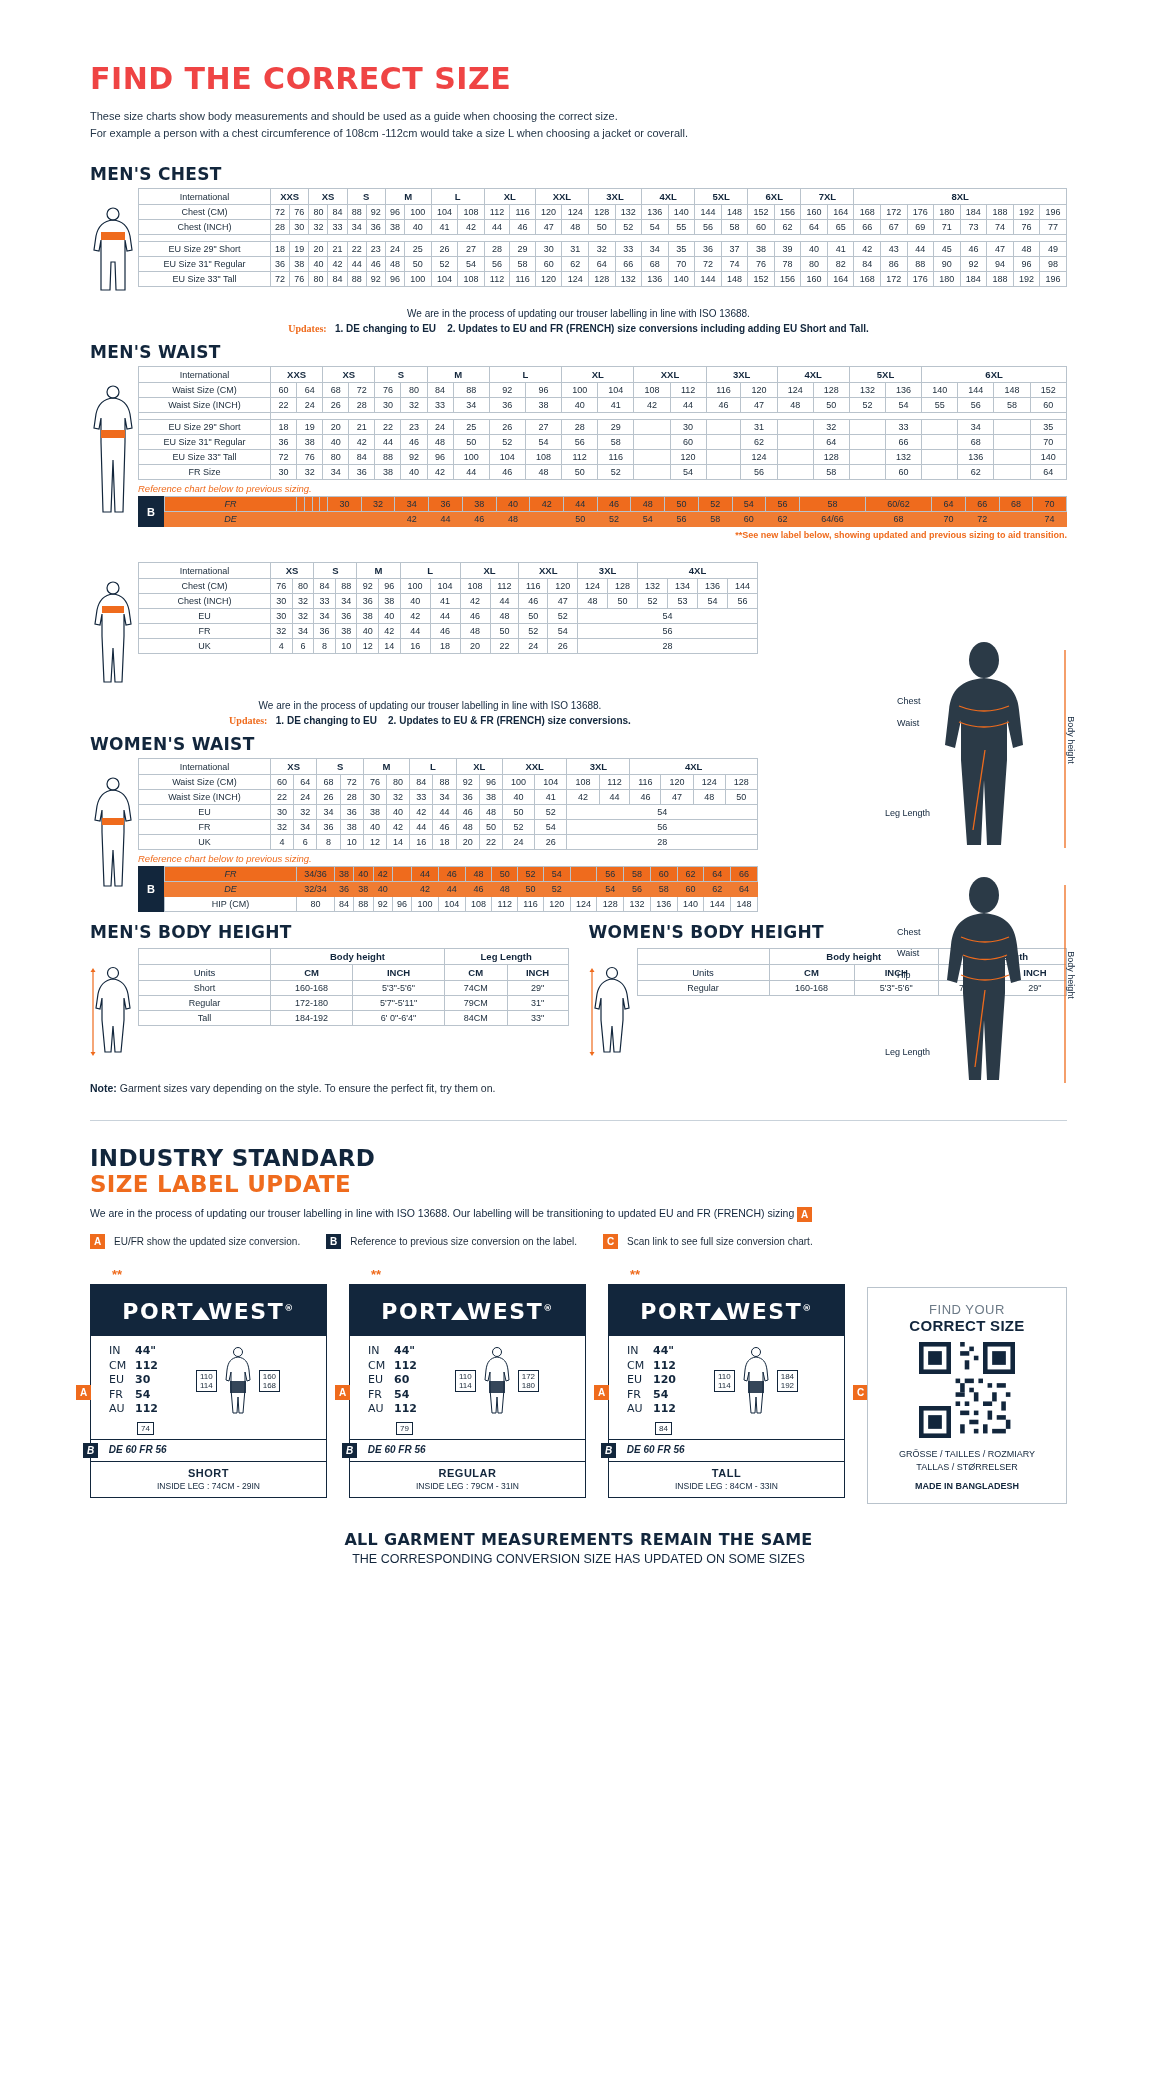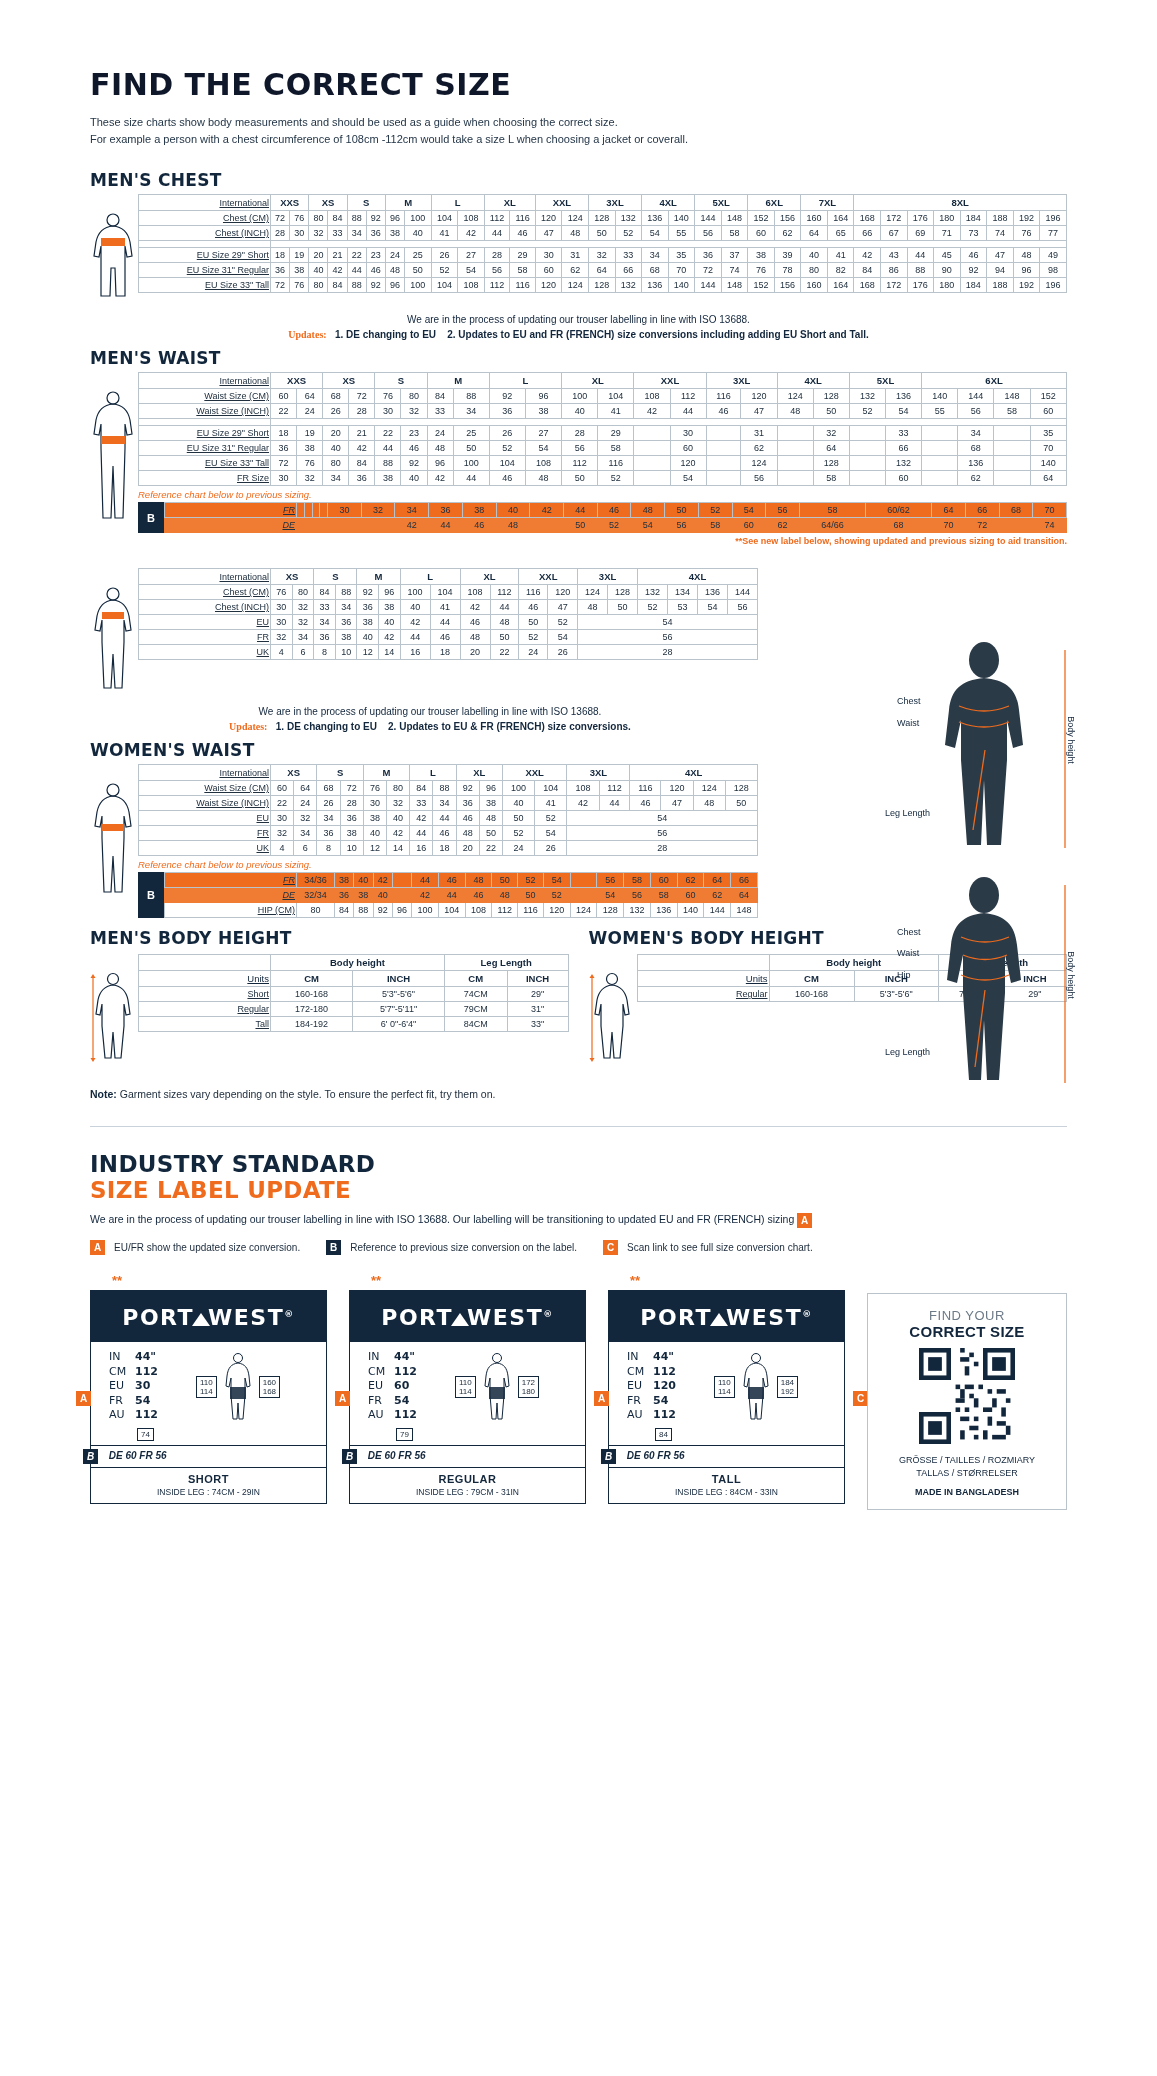--- a/index.html
+++ b/index.html
@@ -8,22 +8,22 @@
     width: 1157px;
     background: #ffffff;
     font-family: "Liberation Sans", sans-serif;
     color: #1b2a3a;
   }
   .page { width: 1157px; padding: 60px 90px 40px 90px; position: relative; }
 
   h1.main-title {
     font-size: 30px;
     letter-spacing: 0.5px;
-    color: #0f172a;
-    margin: 7px 0 12px 0;
+    color: #ef4444;
+    margin: 1px 0 12px 0;
     font-weight: bold;
     font-family: "DejaVu Sans", sans-serif;
   }
   .intro { font-size: 11px; line-height: 1.55; color: #243648; margin-bottom: 22px; }
 
   h2.section-title {
     font-size: 17px;
     color: #12263c;
     margin: 0;
     font-weight: bold;
@@ -43,25 +43,24 @@
     border: 1px solid #b9c3cc;
     text-align: center;
     padding: 2px 1px;
     height: 15px;
     font-weight: normal;
     color: #20303f;
     white-space: nowrap;
   }
   table.sz th.hdr { font-weight: bold; font-size: 9.5px; color: #12263c; }
   table.sz td.lbl, table.sz th.lbl {
-    text-align: right;
+    text-align: center;
     padding-left: 1px;
     width: 132px;
     font-weight: normal;
-    text-decoration: underline;
   }
   table.sz th.lbl { font-weight: normal; }
   tr.spacer td { border-left: 1px solid #b9c3cc; border-right: 1px solid #b9c3cc; border-top: none; border-bottom: none; height: 7px; }
 
   .orange-row td { background: #ef6b1d; color: #ffffff; border-color: #ef6b1d; }
   .orange-row td.lbl { text-align: left; padding-left: 7px; font-style: italic; }
   .orange-row.alt td { background: #f07c33; border-color: #f07c33; }
 
   .note-orange { color: #ef6b1d; font-size: 9.5px; font-style: italic; margin: 3px 0 2px 0; }
   .note-right { text-align: right; color: #ef6b1d; font-size: 9px; font-weight: bold; margin-top: 3px; }
@@ -1351,14 +1350,18 @@
         </svg>
         <div class="t3">
           <div>GRÖSSE / TAILLES / ROZMIARY</div>
           <div>TALLAS / STØRRELSER</div>
         </div>
         <div class="t4">MADE IN BANGLADESH</div>
       </div>
     </div>
   </div>
 
+  <div class="bottom-note">
+    <div class="b1">ALL GARMENT MEASUREMENTS REMAIN THE SAME</div>
+    <div class="b2">THE CORRESPONDING CONVERSION SIZE HAS UPDATED ON SOME SIZES</div>
+  </div>
 
 </div>
 
 </body></html>

